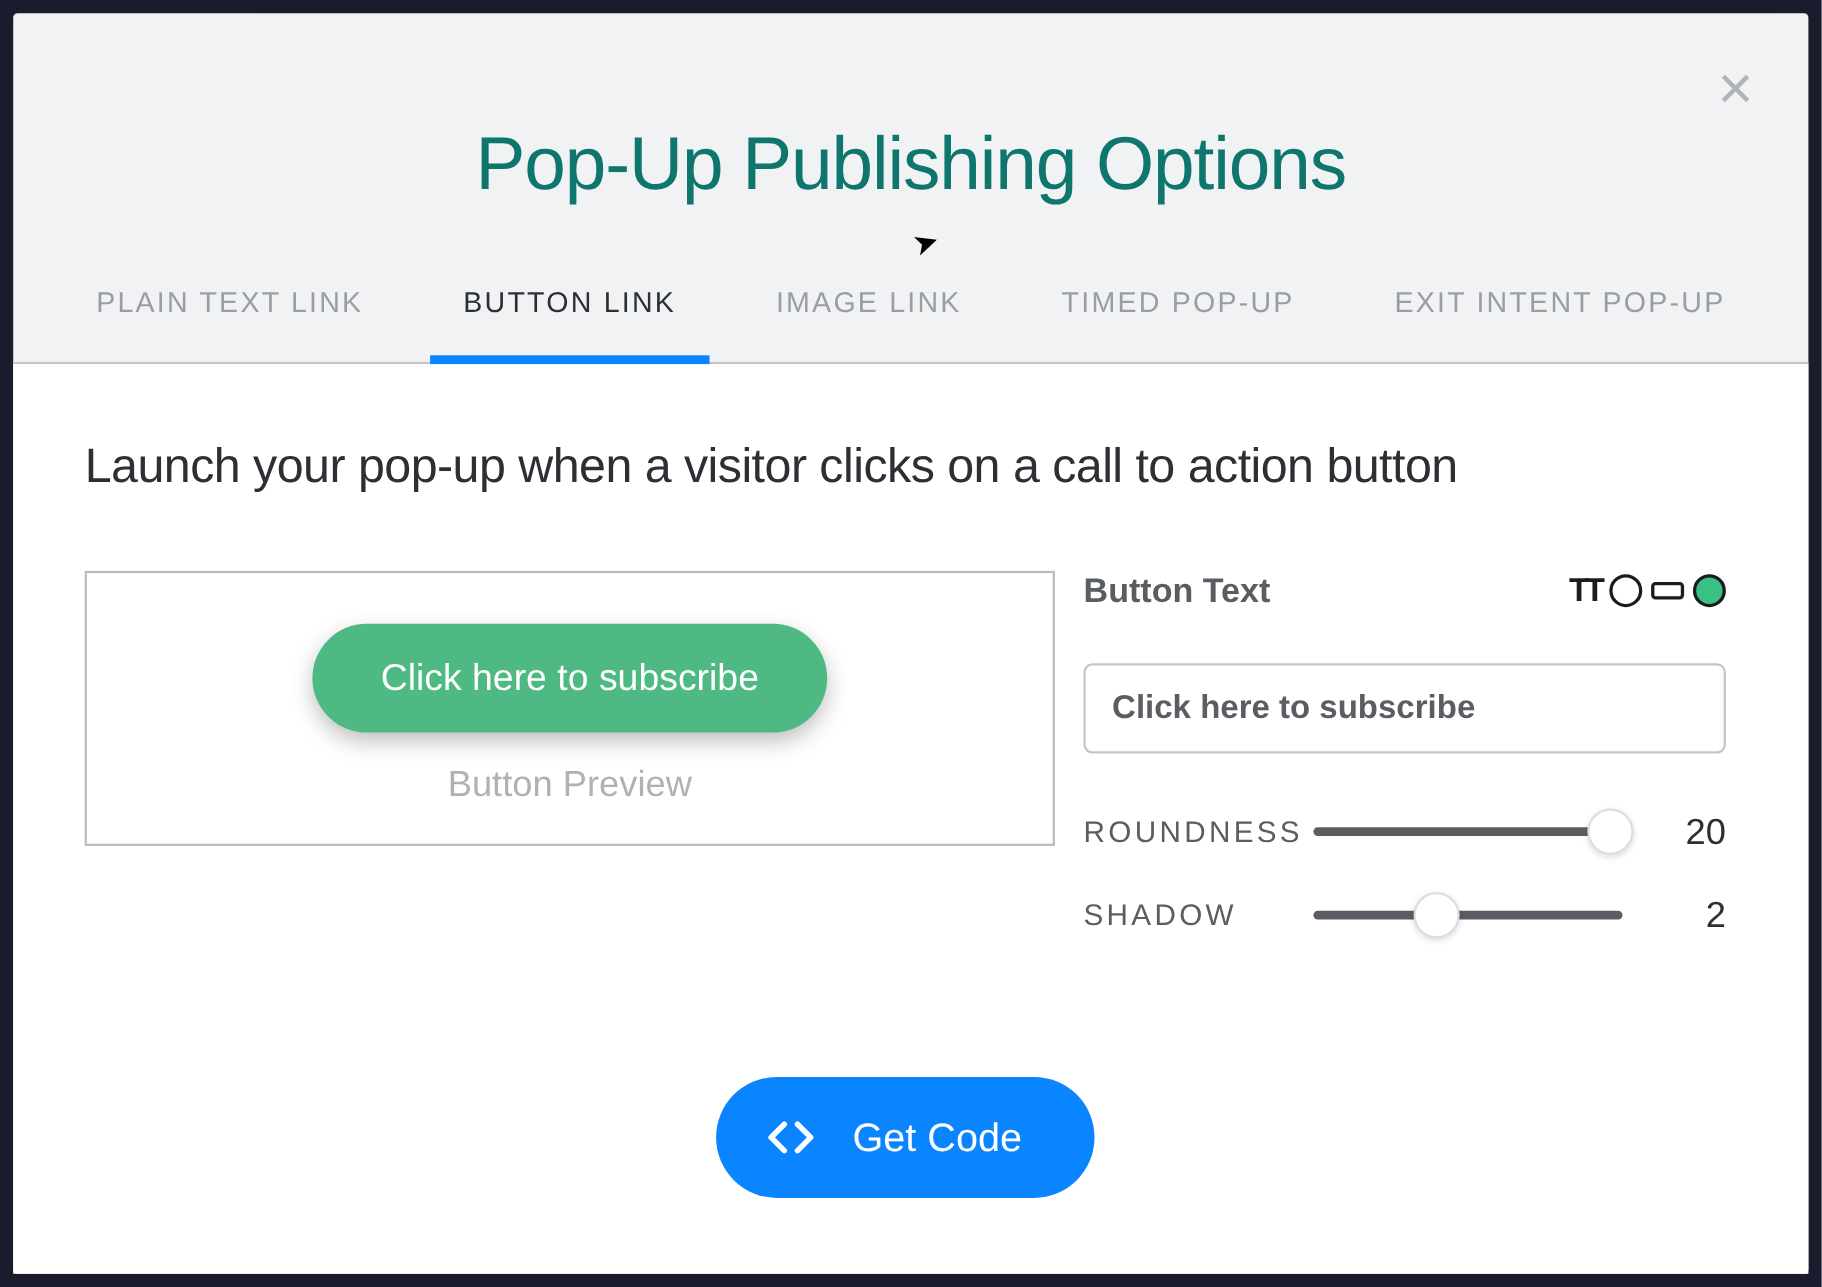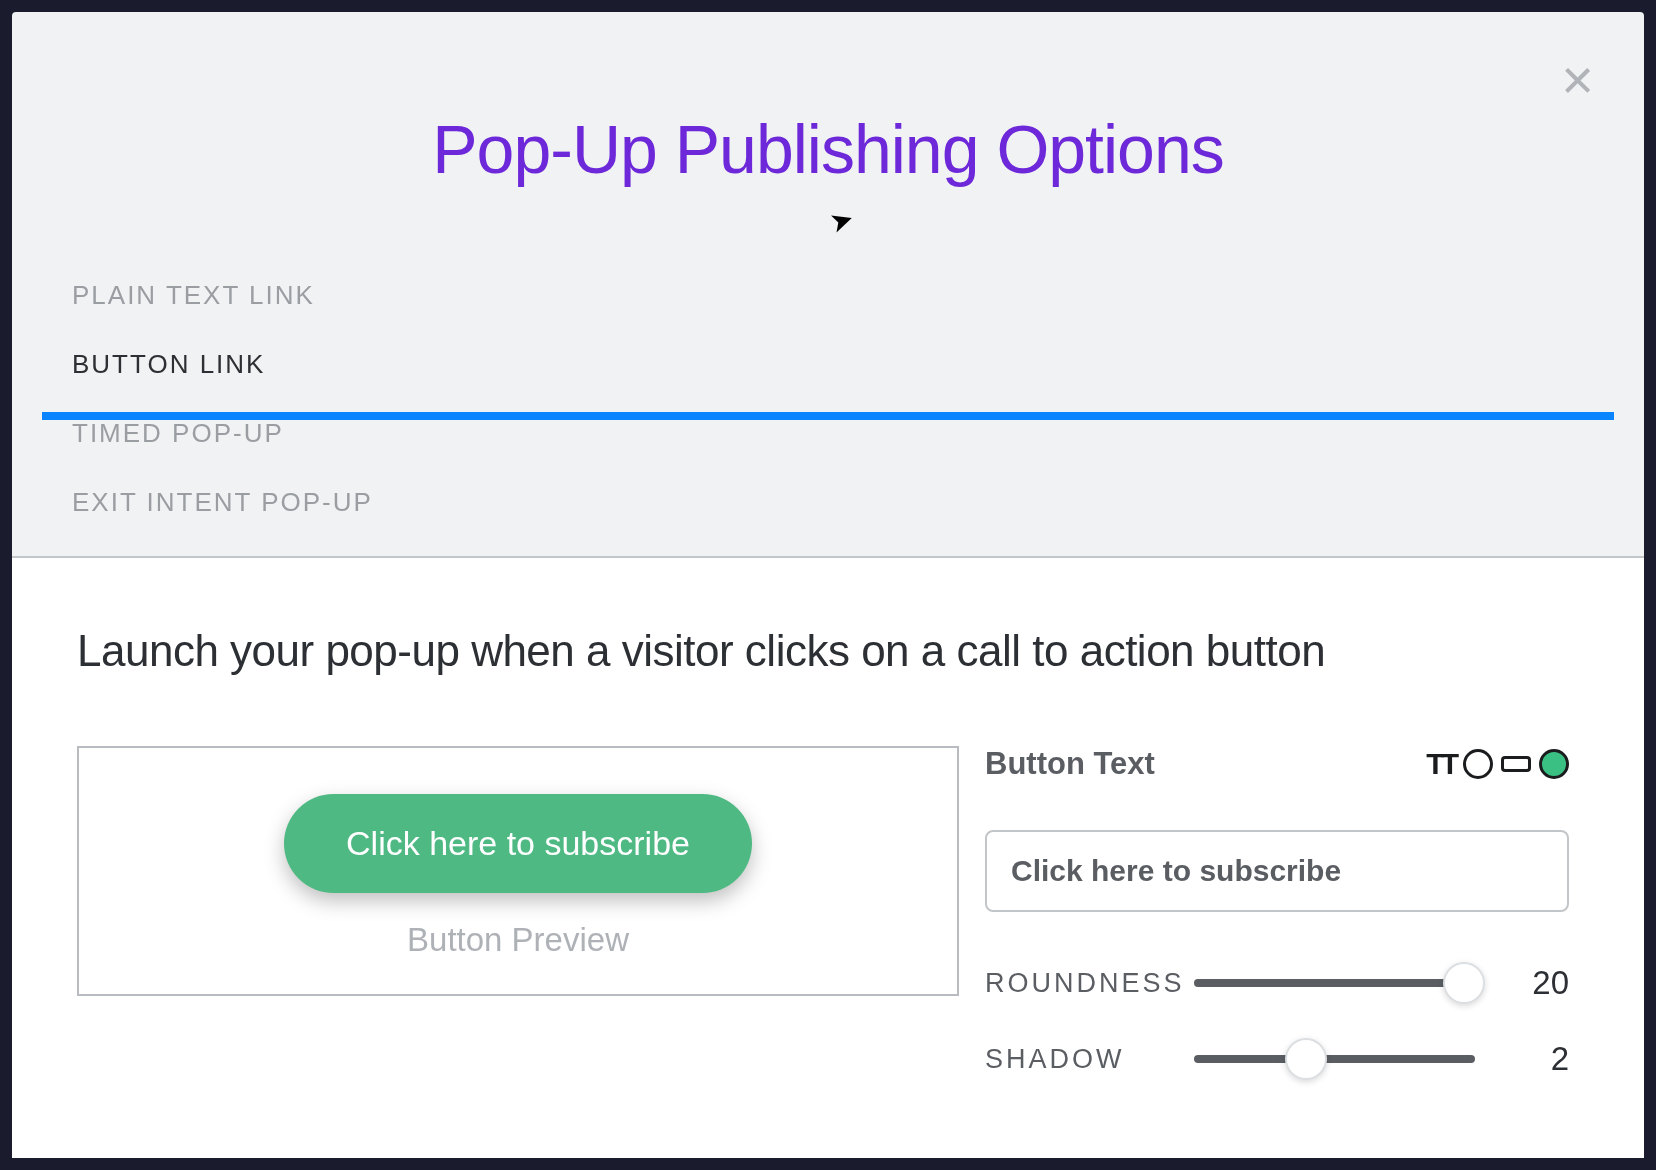--- a/index.html
+++ b/index.html
@@ -33,31 +33,30 @@
       cursor: pointer;
       color: #b0b3b8;
       font-size: 56px;
       line-height: 1;
       font-weight: 300;
     }
     .modal-title {
       text-align: center;
       font-size: 68px;
       font-weight: 400;
-      color: #6d28d9;
+      color: #0f766e;
       margin-top: 98px;
       letter-spacing: -1px;
     }
     .tabs {
       display: flex;
       justify-content: space-around;
-      margin-top: 92px;
+      margin-top: 72px;
       border-bottom: 2px solid #c3c6c9;
       padding: 0 30px;
-      flex-direction: column;
     }
     .tab {
       padding: 0 30px 38px 30px;
       font-size: 26px;
       font-weight: 500;
       letter-spacing: 2px;
       color: #9a9ea3;
       cursor: pointer;
       position: relative;
     }
@@ -247,20 +246,21 @@
 </head>
 <body>
 
 <div class="modal">
   <div class="close-button">×</div>
   <h1 class="modal-title">Pop-Up Publishing Options</h1>
 
   <div class="tabs">
     <div class="tab">PLAIN TEXT LINK</div>
     <div class="tab active">BUTTON LINK</div>
+    <div class="tab">IMAGE LINK</div>
     <div class="tab">TIMED POP-UP</div>
     <div class="tab">EXIT INTENT POP-UP</div>
   </div>
 
   <div class="content">
     <div class="description">Launch your pop-up when a visitor clicks on a call to action button</div>
 
     <div class="config-row">
       <div class="preview-panel">
         <button class="preview-button">Click here to subscribe</button>
@@ -291,16 +291,25 @@
         <div class="slider-row" style="margin-top:38px;">
           <div class="slider-label">SHADOW</div>
           <div class="slider-track">
             <div class="slider-thumb" style="left:40%"></div>
           </div>
           <div class="slider-value">2</div>
         </div>
       </div>
     </div>
 
+    <button class="get-code-button">
+      <span class="code-icon">
+        <svg width="48" height="32" viewBox="0 0 48 32" fill="none">
+          <path d="M18 4 L6 16 L18 28" stroke="#ffffff" stroke-width="5" stroke-linecap="round" stroke-linejoin="round"></path>
+          <path d="M30 4 L42 16 L30 28" stroke="#ffffff" stroke-width="5" stroke-linecap="round" stroke-linejoin="round"></path>
+        </svg>
+      </span>
+      <span>Get Code</span>
+    </button>
   </div>
 
   <div class="cursor">➤</div>
 </div>
 
 </body></html>

